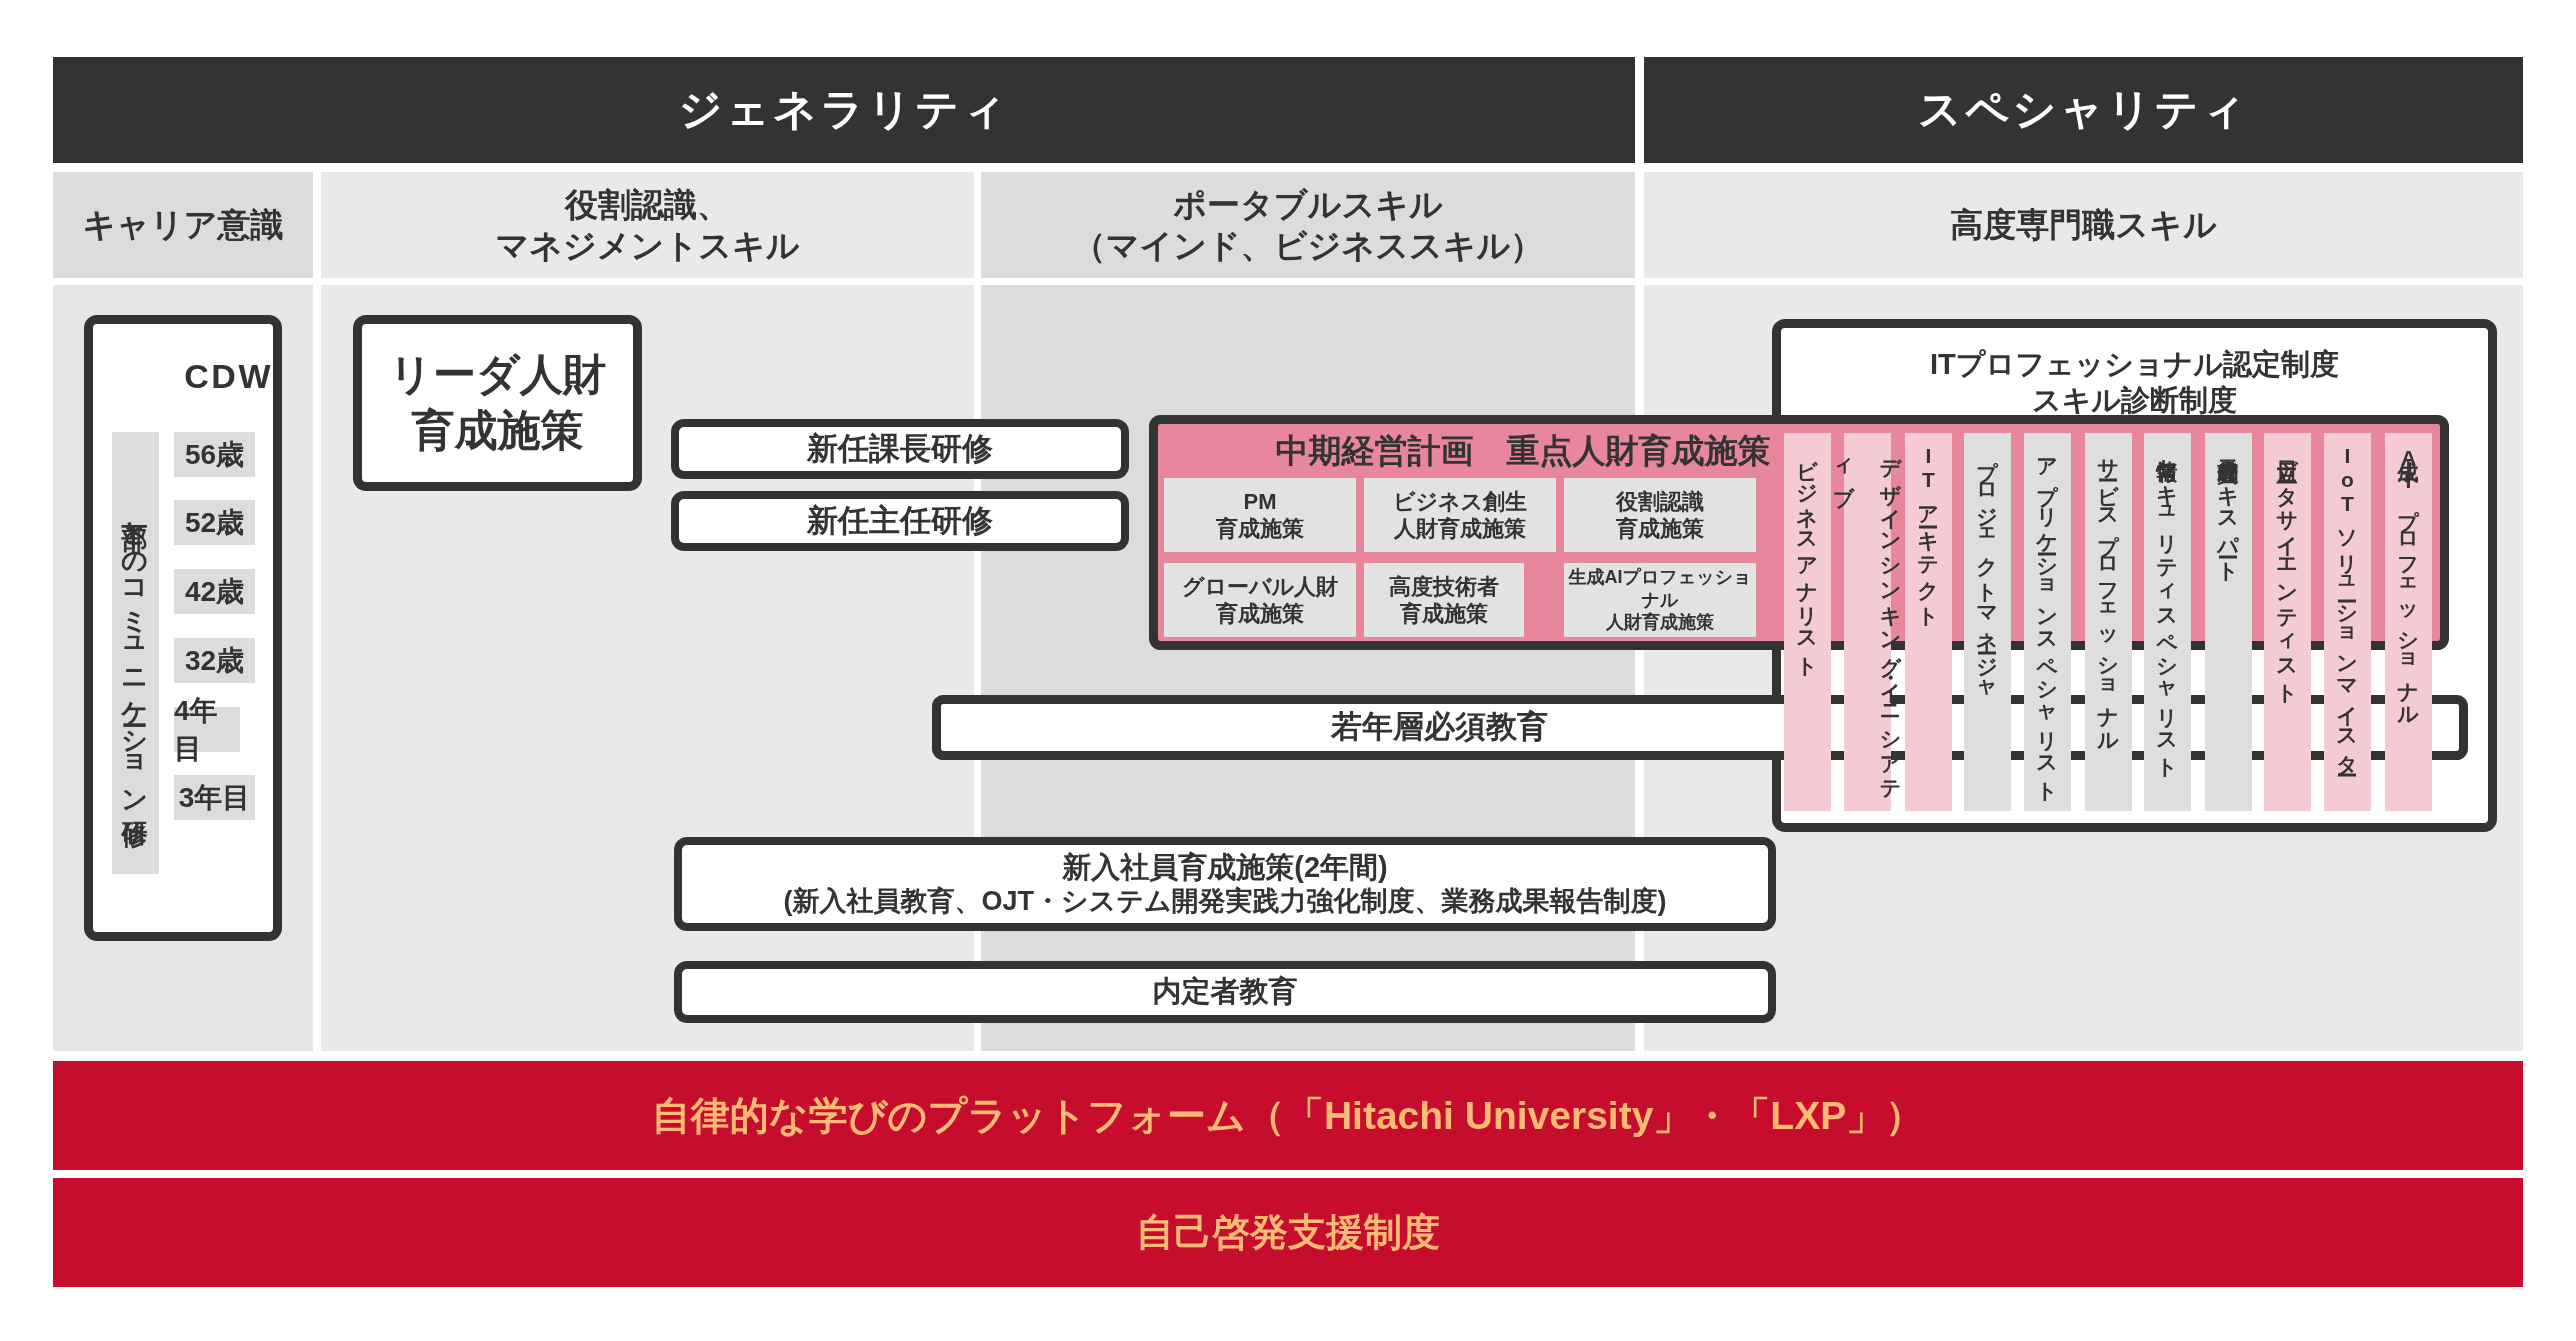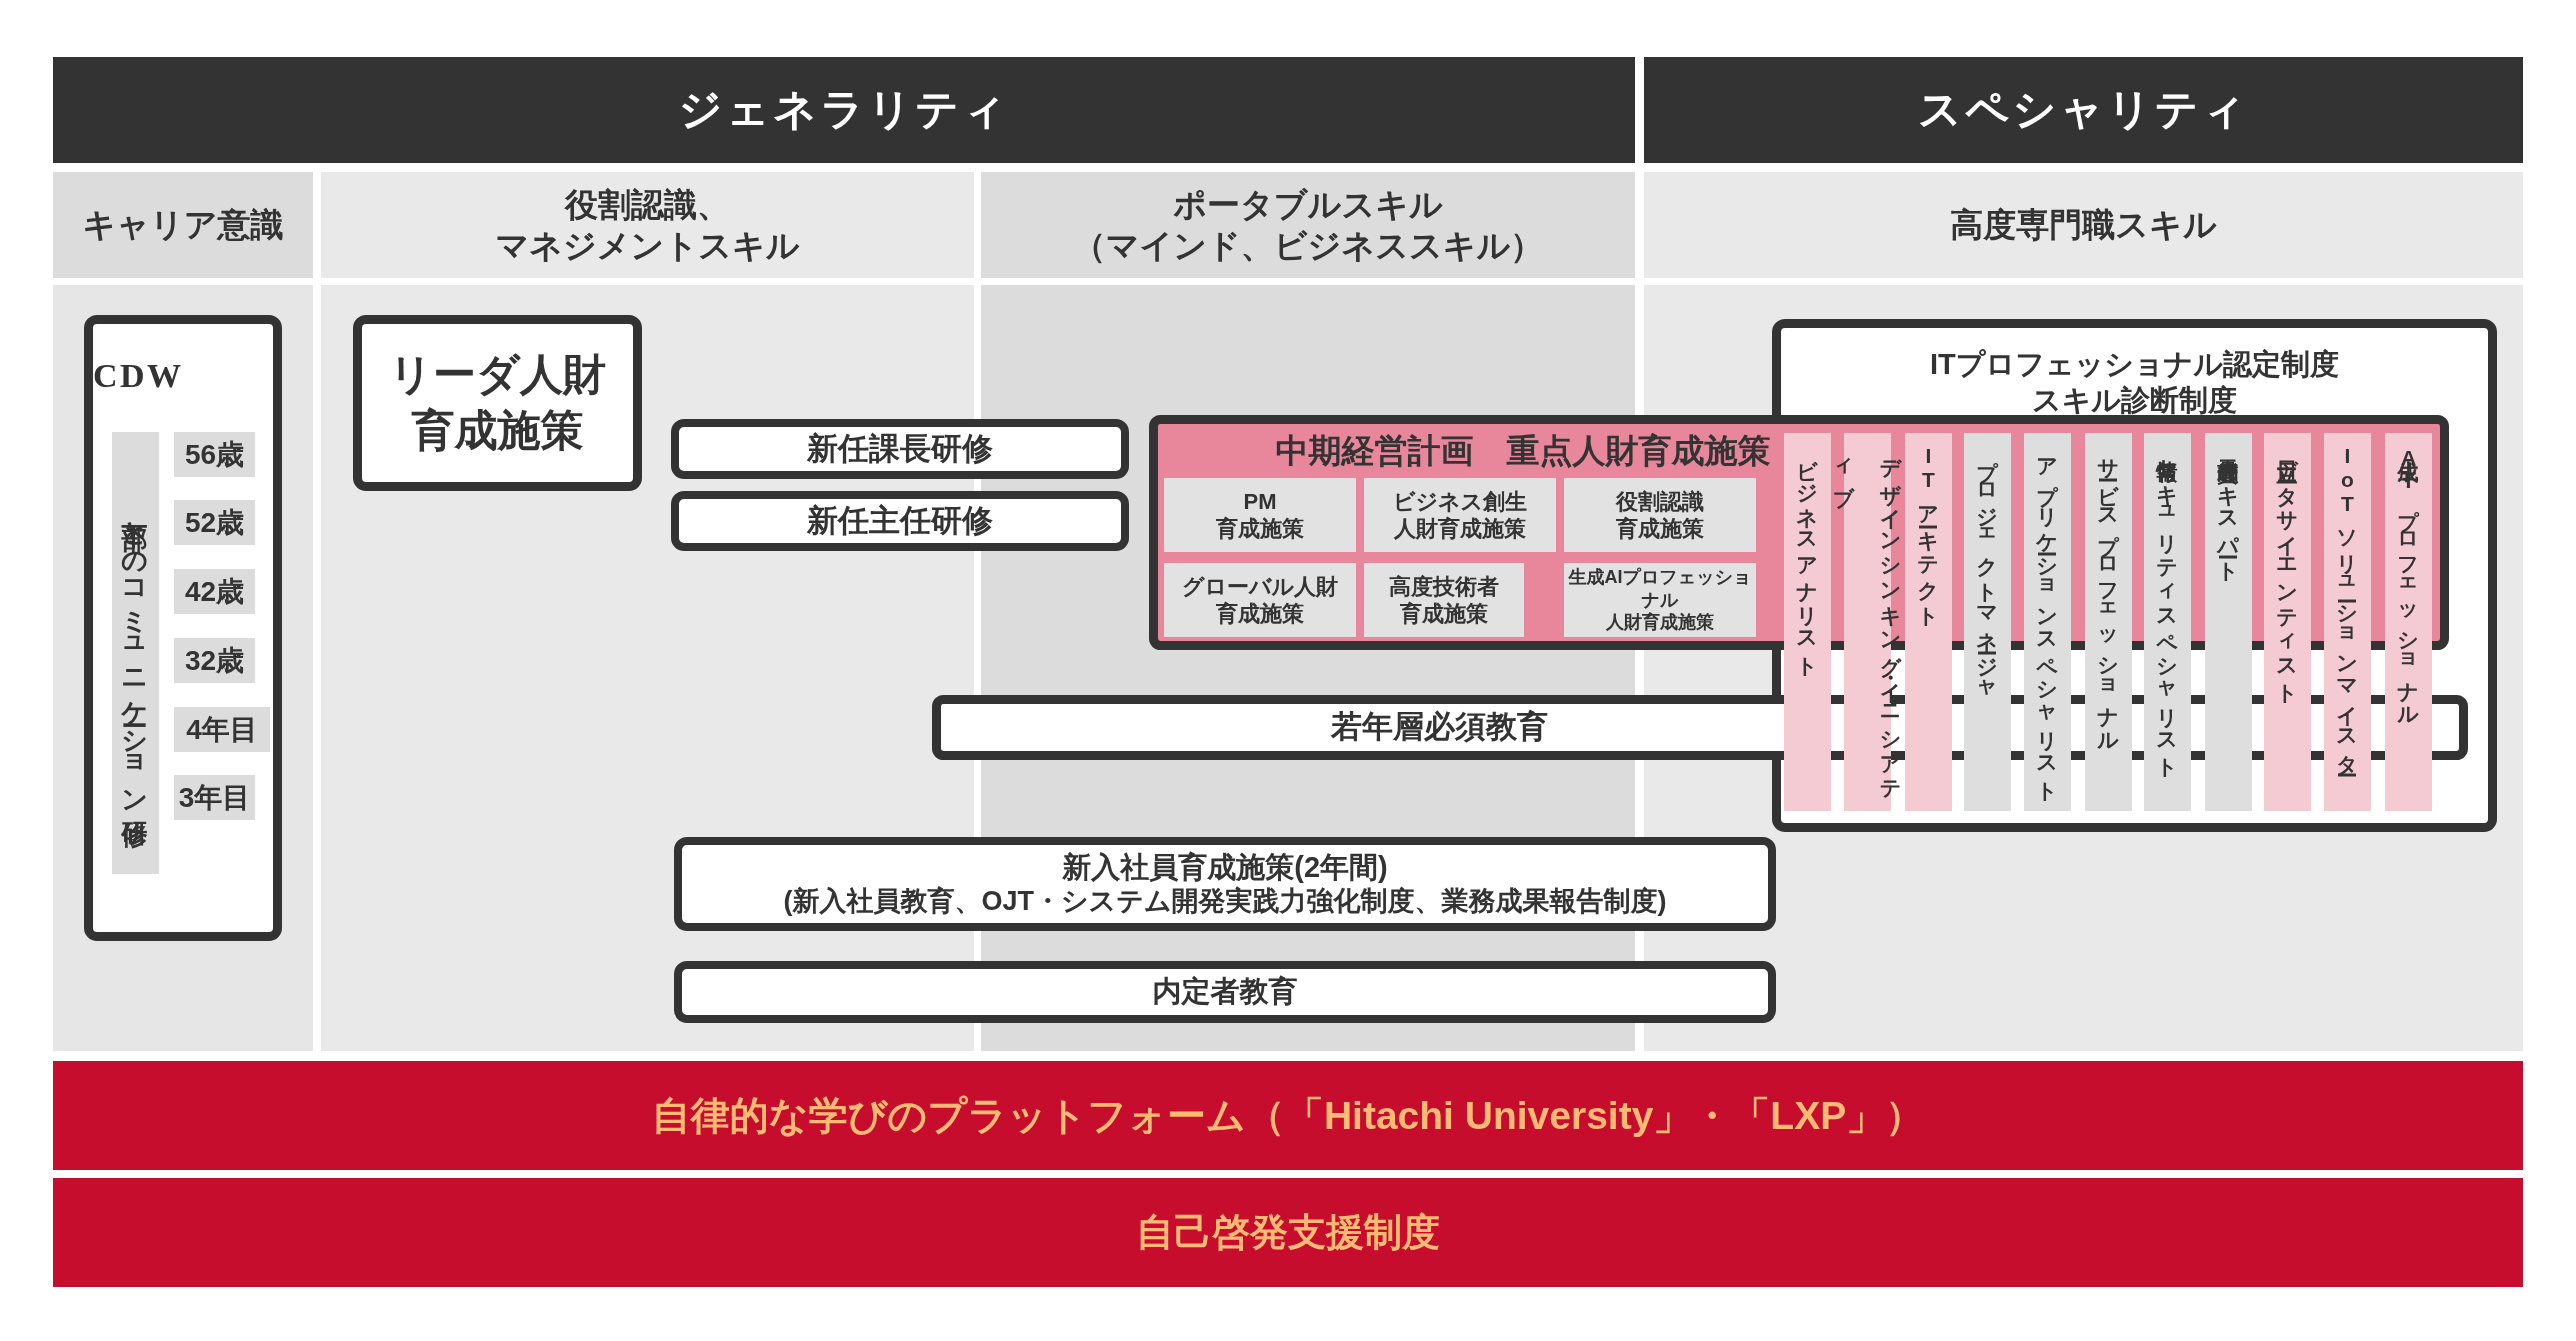--- a/index.html
+++ b/index.html
@@ -53,38 +53,38 @@
     <div>
       <div>ポータブルスキル</div>
       <div>（マインド、ビジネススキル）</div>
     </div>
   </div>
   <div class="abs labelcell tone-light flexc" style="left:1644px;top:172px;width:879px;height:106px;">
     <span>高度専門職スキル</span>
   </div>
 
   <div class="abs wbox" style="left:84px;top:315px;width:198px;height:626px;">
-    <div class="abs" style="left:0;top:33px;width:100%;text-align:left;font-size:34px;font-weight:bold;letter-spacing:2.5px;font-family:Liberation Serif, serif;">CDW</div>
+    <div class="abs" style="left:0;top:33px;width:100%;text-align:right;font-size:34px;font-weight:bold;letter-spacing:2.5px;">CDW</div>
   </div>
   <div class="abs tone-dark flexc" style="left:112px;top:432px;width:47px;height:442px;">
     <span class="vtext" style="font-size:26px;">部下とのコミュニケーション研修</span>
   </div>
   <div class="abs chip flexc" style="left:174px;top:432px;width:81px;height:45px;">
       <span>56歳</span>
     </div>
   <div class="abs chip flexc" style="left:174px;top:500px;width:81px;height:45px;">
       <span>52歳</span>
     </div>
   <div class="abs chip flexc" style="left:174px;top:569px;width:81px;height:45px;">
       <span>42歳</span>
     </div>
   <div class="abs chip flexc" style="left:174px;top:638px;width:81px;height:45px;">
       <span>32歳</span>
     </div>
-  <div class="abs chip flexc" style="left:174px;top:707px;width:96px;height:45px;">
+  <div class="abs chip flexc" style="left:174px;top:707px;width:66px;height:45px;">
       <span>4年目</span>
     </div>
   <div class="abs chip flexc" style="left:174px;top:775px;width:81px;height:45px;">
       <span>3年目</span>
     </div>
 
   <div class="abs wbox flexc" style="left:353px;top:315px;width:289px;height:176px;">
     <div class="boxlabel" style="font-size:43px;">
       <div>リーダ人財</div>
       <div>育成施策</div>

